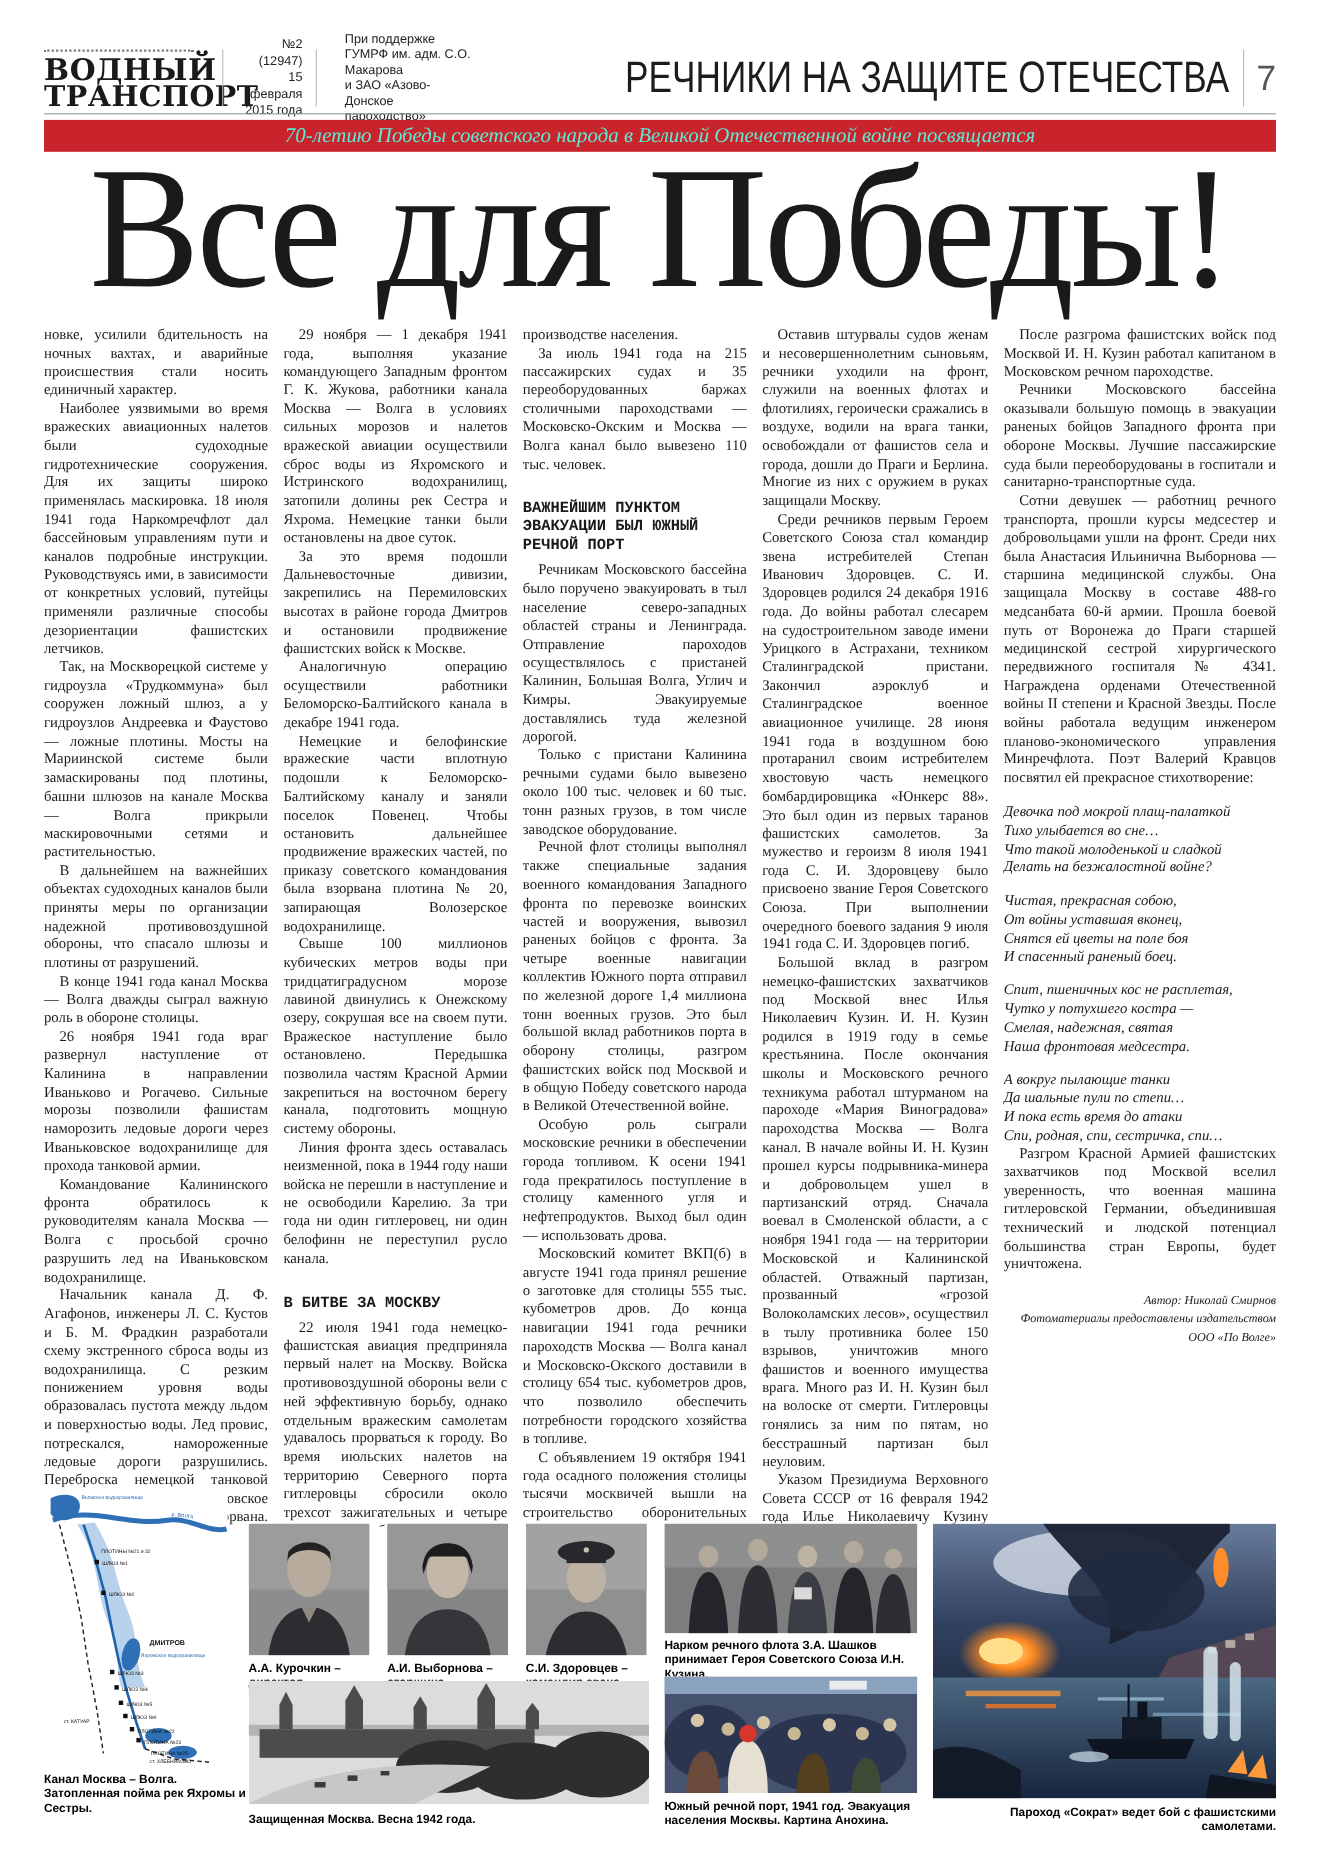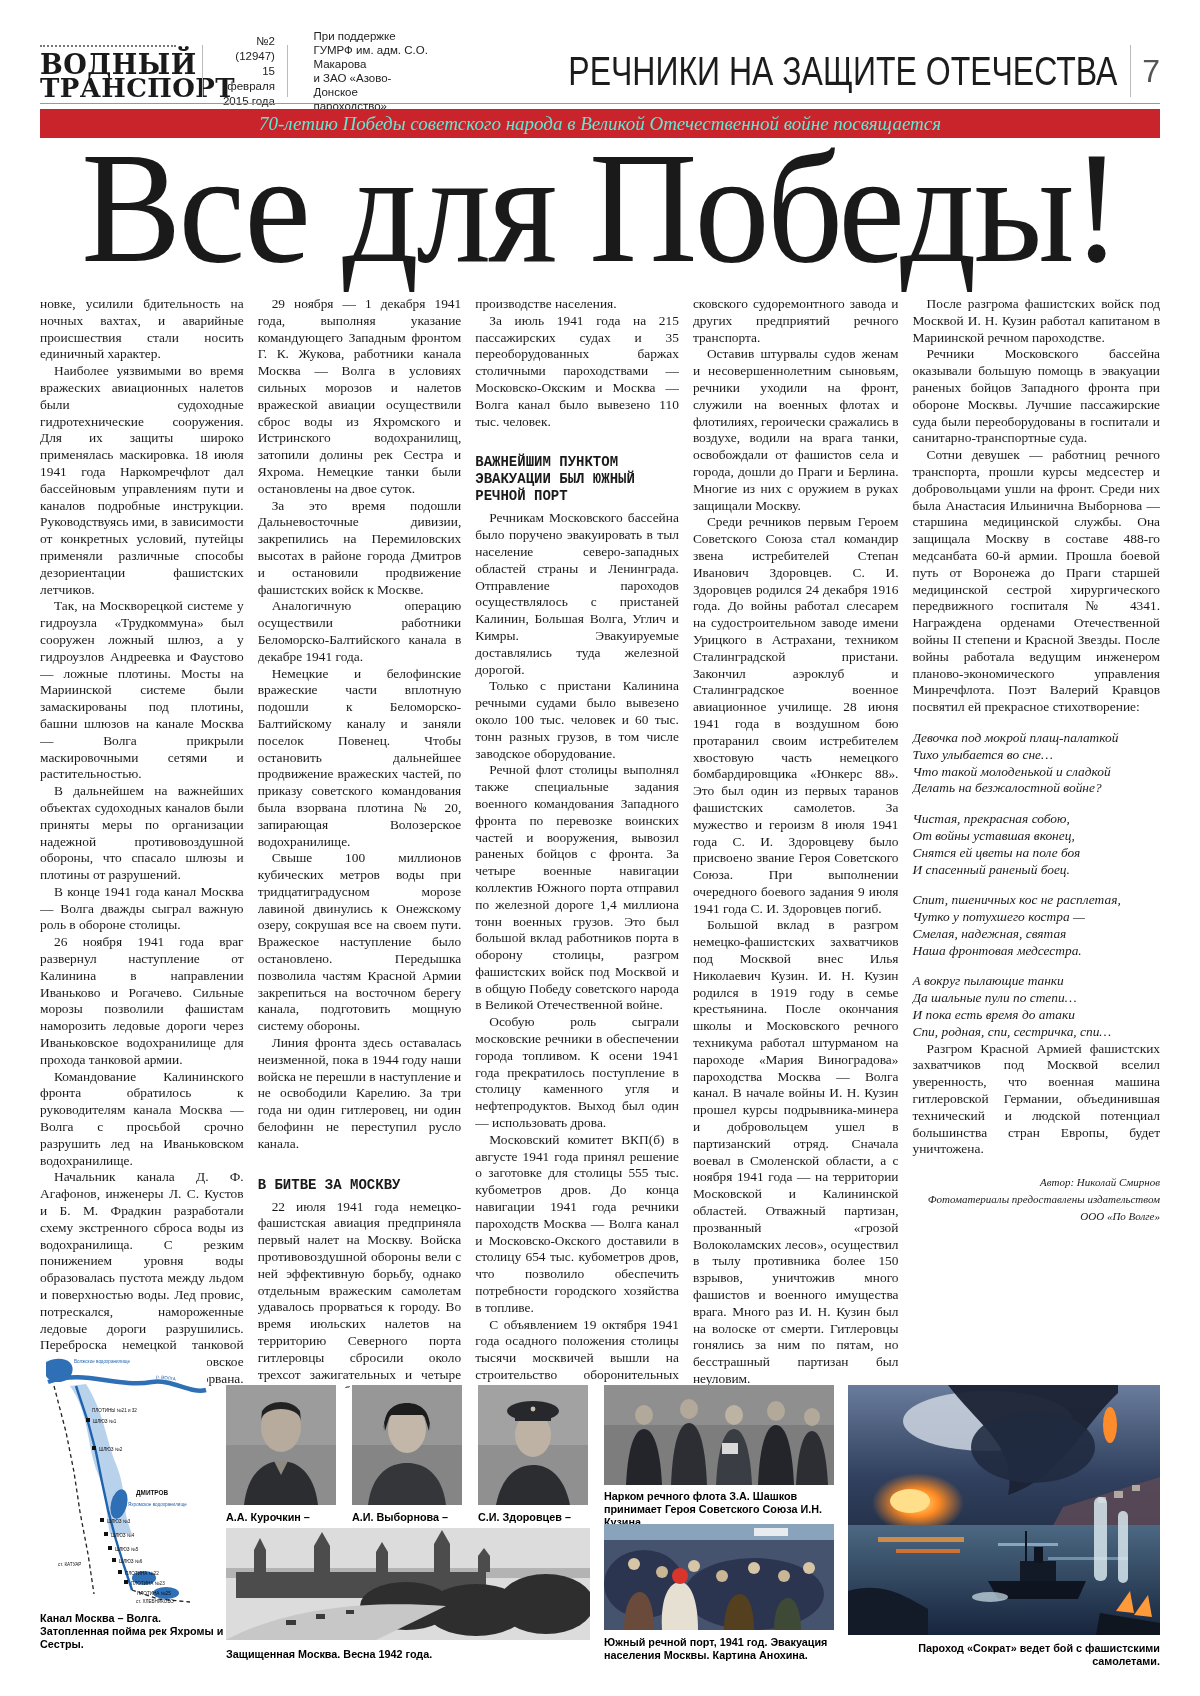--- a/index.html
+++ b/index.html
@@ -106,28 +106,27 @@
       <p class="para">За июль 1941 года на 215 пассажирских судах и 35 переоборудованных баржах столичными пароходствами — Московско-Окским и Москва — Волга канал было вывезено 110 тыс. человек.</p>
       <div class="subhead">ВАЖНЕЙШИМ ПУНКТОМ ЭВАКУАЦИИ БЫЛ ЮЖНЫЙ РЕЧНОЙ ПОРТ</div>
       <p class="para">Речникам Московского бассейна было поручено эвакуировать в тыл население северо-западных областей страны и Ленинграда. Отправление пароходов осуществлялось с пристаней Калинин, Большая Волга, Углич и Кимры. Эвакуируемые доставлялись туда железной дорогой.</p>
       <p class="para">Только с пристани Калинина речными судами было вывезено около 100 тыс. человек и 60 тыс. тонн разных грузов, в том числе заводское оборудование.</p>
       <p class="para">Речной флот столицы выполнял также специальные задания военного командования Западного фронта по перевозке воинских частей и вооружения, вывозил раненых бойцов с фронта. За четыре военные навигации коллектив Южного порта отправил по железной дороге 1,4 миллиона тонн военных грузов. Это был большой вклад работников порта в оборону столицы, разгром фашистских войск под Москвой и в общую Победу советского народа в Великой Отечественной войне.</p>
       <p class="para">Особую роль сыграли московские речники в обеспечении города топливом. К осени 1941 года прекратилось поступление в столицу каменного угля и нефтепродуктов. Выход был один — использовать дрова.</p>
       <p class="para">Московский комитет ВКП(б) в августе 1941 года принял решение о заготовке для столицы 555 тыс. кубометров дров. До конца навигации 1941 года речники пароходств Москва — Волга канал и Московско-Окского доставили в столицу 654 тыс. кубометров дров, что позволило обеспечить потребности городского хозяйства в топливе.</p>
       <p class="para">С объявлением 19 октября 1941 года осадного положения столицы тысячи москвичей вышли на строительство оборонительных сооружений, влились в народное ополчение. Среди них были работники столичных пароходств, Южного, Северного и Западного речных портов, Мо-</p>
     </div>
     <div class="col c4">
-      <p class="para cont">сковского судоремонтного завода и других предприятий речного транспорта.</p>
       <p class="para">Оставив штурвалы судов женам и несовершеннолетним сыновьям, речники уходили на фронт, служили на военных флотах и флотилиях, героически сражались в воздухе, водили на врага танки, освобождали от фашистов села и города, дошли до Праги и Берлина. Многие из них с оружием в руках защищали Москву.</p>
       <p class="para">Среди речников первым Героем Советского Союза стал командир звена истребителей Степан Иванович Здоровцев. С. И. Здоровцев родился 24 декабря 1916 года. До войны работал слесарем на судостроительном заводе имени Урицкого в Астрахани, техником Сталинградской пристани. Закончил аэроклуб и Сталинградское военное авиационное училище. 28 июня 1941 года в воздушном бою протаранил своим истребителем хвостовую часть немецкого бомбардировщика «Юнкерс 88». Это был один из первых таранов фашистских самолетов. За мужество и героизм 8 июля 1941 года С. И. Здоровцеву было присвоено звание Героя Советского Союза. При выполнении очередного боевого задания 9 июля 1941 года С. И. Здоровцев погиб.</p>
       <p class="para">Большой вклад в разгром немецко-фашистских захватчиков под Москвой внес Илья Николаевич Кузин. И. Н. Кузин родился в 1919 году в семье крестьянина. После окончания школы и Московского речного техникума работал штурманом на пароходе «Мария Виноградова» пароходства Москва — Волга канал. В начале войны И. Н. Кузин прошел курсы подрывника-минера и добровольцем ушел в партизанский отряд. Сначала воевал в Смоленской области, а с ноября 1941 года — на территории Московской и Калининской областей. Отважный партизан, прозванный «грозой Волоколамских лесов», осуществил в тылу противника более 150 взрывов, уничтожив много фашистов и военного имущества врага. Много раз И. Н. Кузин был на волоске от смерти. Гитлеровцы гонялись за ним по пятам, но бесстрашный партизан был неуловим.</p>
       <p class="para">Указом Президиума Верховного Совета СССР от 16 февраля 1942 года Илье Николаевичу Кузину присвоено звание Героя Советского Союза.</p>
     </div>
     <div class="col c5">
-      <p class="para">После разгрома фашистских войск под Москвой И. Н. Кузин работал капитаном в Мариинской речном пароходстве.</p>
+      <p class="para">После разгрома фашистских войск под Москвой И. Н. Кузин работал капитаном в Московском речном пароходстве.</p>
       <p class="para">Речники Московского бассейна оказывали большую помощь в эвакуации раненых бойцов Западного фронта при обороне Москвы. Лучшие пассажирские суда были переоборудованы в госпитали и санитарно-транспортные суда.</p>
       <p class="para">Сотни девушек — работниц речного транспорта, прошли курсы медсестер и добровольцами ушли на фронт. Среди них была Анастасия Ильинична Выборнова — старшина медицинской службы. Она защищала Москву в составе 488-го медсанбата 60-й армии. Прошла боевой путь от Воронежа до Праги старшей медицинской сестрой хирургического передвижного госпиталя № 4341. Награждена орденами Отечественной войны II степени и Красной Звезды. После войны работала ведущим инженером планово-экономического управления Минречфлота. Поэт Валерий Кравцов посвятил ей прекрасное стихотворение:</p>
       <div class="poem">Девочка под мокрой плащ-палаткой<br>Тихо улыбается во сне…<br>Что такой молоденькой и сладкой<br>Делать на безжалостной войне?</div>
       <div class="poem">Чистая, прекрасная собою,<br>От войны уставшая вконец,<br>Снятся ей цветы на поле боя<br>И спасенный раненый боец.</div>
       <div class="poem">Спит, пшеничных кос не расплетая,<br>Чутко у потухшего костра —<br>Смелая, надежная, святая<br>Наша фронтовая медсестра.</div>
       <div class="poem">А вокруг пылающие танки<br>Да шальные пули по степи…<br>И пока есть время до атаки<br>Спи, родная, спи, сестричка, спи…</div>
       <p class="para">Разгром Красной Армией фашистских захватчиков под Москвой вселил уверенность, что военная машина гитлеровской Германии, объединившая технический и людской потенциал большинства стран Европы, будет уничтожена.</p>
       <div class="author">Автор: Николай Смирнов<br>Фотоматериалы предоставлены издательством<br>ООО «По Волге»</div>
     </div>
   </div>

